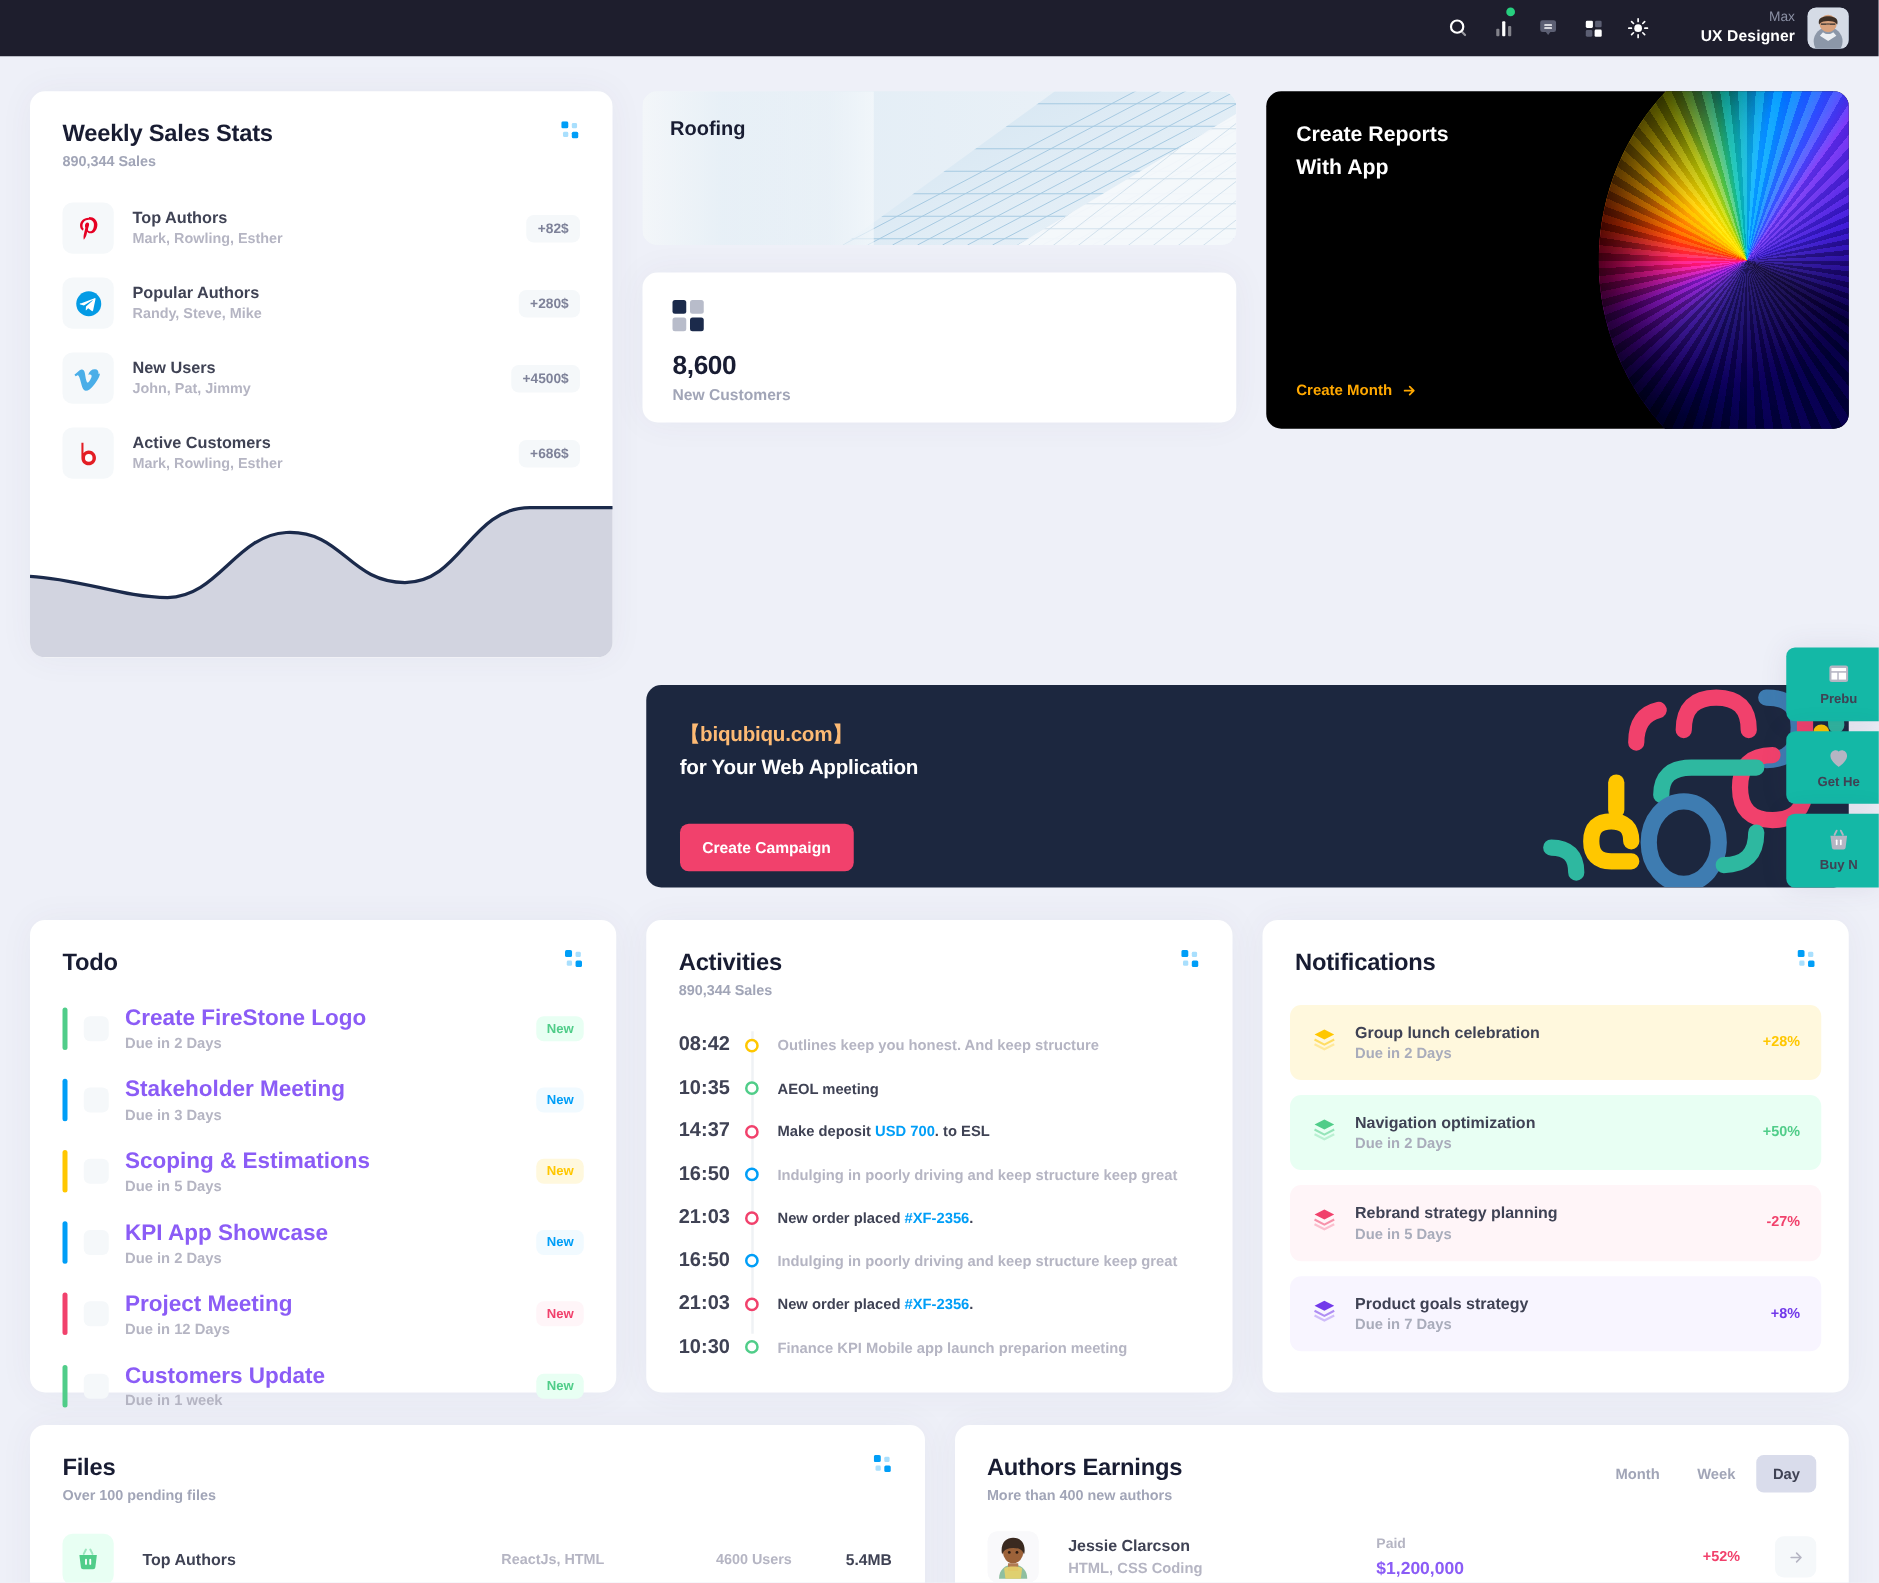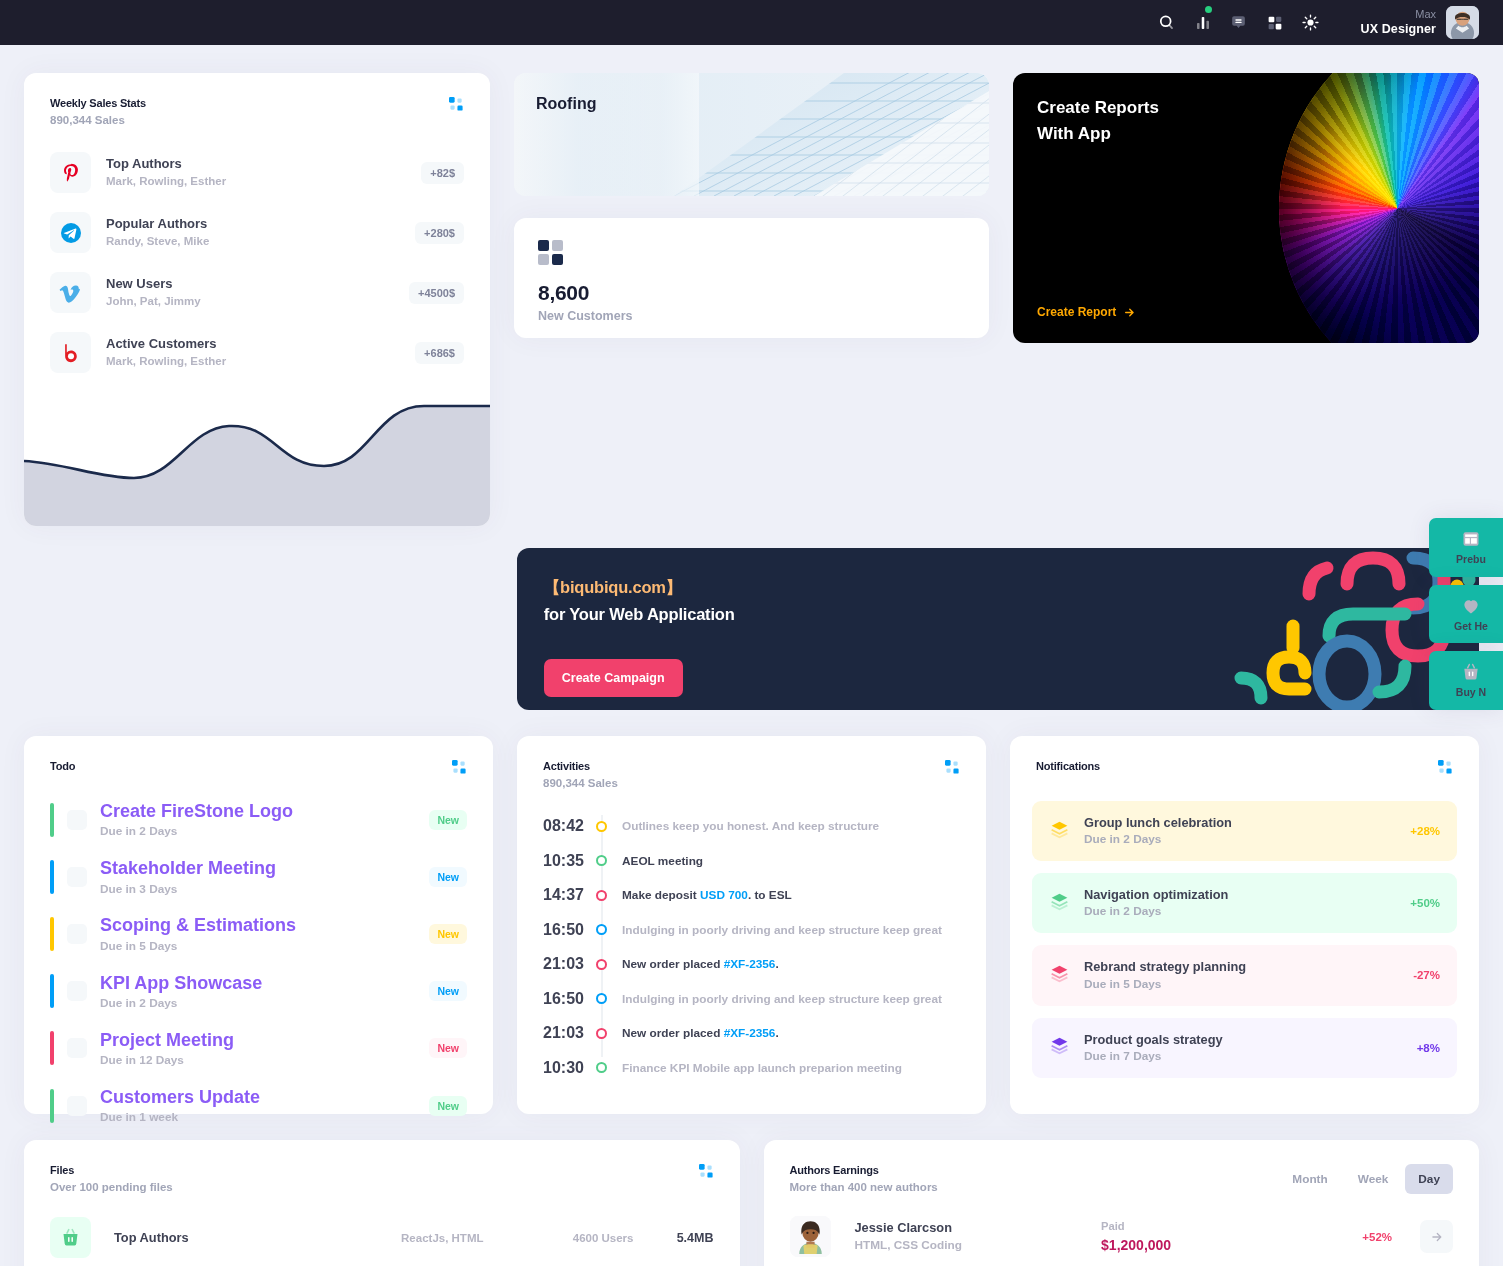--- a/index.html
+++ b/index.html
@@ -54,21 +54,21 @@
   .page { padding: 28px 24px 0 24px; }
   .row { display: flex; gap: 24px; }
   .col { display: flex; flex-direction: column; gap: 22px; }
   .card {
     background: #fff;
     border-radius: 12px;
     box-shadow: 0 0 28px 0 rgba(82,63,105,.05);
     position: relative;
   }
   .card-head { padding: 24px 26px 0 26px; display: flex; justify-content: space-between; align-items: flex-start; }
-  .card-title { font-size: 11px; font-weight: 700; color: #181c32; letter-spacing: -.2px; }
+  .card-title { font-size: 19px; font-weight: 700; color: #181c32; letter-spacing: -.2px; }
   .card-sub { font-size: 11.5px; color: #a1a5b7; margin-top: 5px; font-weight: 600; }
   .menu-dots { cursor: pointer; flex: none; }
 
   
   #weekly { width: 475px; height: 453px; overflow: hidden; }
   .stat-list { padding: 26px 26px 0 26px; }
   .stat-row { display: flex; align-items: center; gap: 15px; margin-bottom: 19px; }
   .stat-ico {
     width: 41px; height: 41px; border-radius: 8px; background: #f5f8fa;
     display: flex; align-items: center; justify-content: center; flex: none;
@@ -191,21 +191,21 @@
   .ea-tab { font-size: 11.8px; font-weight: 600; color: #a1a5b7; padding: 8px 13px; border-radius: 6px; cursor: pointer; }
   .ea-tab.active { background: #d9dceb; color: #3f4254; font-weight: 700; }
   .ea-list { padding: 22px 26px 0 26px; }
   .ea-row { display: flex; align-items: center; margin-bottom: 17px; }
   .ea-av { width: 41px; height: 41px; border-radius: 8px; background: #f9f9fb; overflow: hidden; flex: none; position: relative; }
   .ea-who { margin-left: 24px; width: 250px; line-height: 1.35; }
   .ea-name { font-size: 12.8px; font-weight: 700; color: #3f4254; }
   .ea-role { font-size: 11.8px; font-weight: 600; color: #b5b5c3; margin-top: 2px; }
   .ea-paid { width: 190px; line-height: 1.3; }
   .ea-paidlbl { font-size: 11.2px; font-weight: 600; color: #b5b5c3; }
-  .ea-amt { font-size: 14px; font-weight: 700; color: #be185d; margin-top: 3px; }
+  .ea-amt { font-size: 14px; font-weight: 700; color: #8b5cf6; margin-top: 3px; }
   .ea-pct { width: 105px; text-align: right; font-size: 11.5px; font-weight: 700; }
   .ea-go {
     width: 33px; height: 33px; border-radius: 7px; background: #f5f8fa;
     display: flex; align-items: center; justify-content: center; margin-left: 28px; cursor: pointer; flex: none;
   }
 
   
   .float-panel {
     position: absolute; right: 0; top: 518px; width: 74px;
     display: flex; flex-direction: column; gap: 8px; z-index: 40;
@@ -430,21 +430,21 @@
       </div>
     </div>
 
     <div id="reports">
       <div class="planet"></div>
       <div class="rp-title">
         <div>Create Reports</div>
         <div>With App</div>
       </div>
       <div class="rp-link">
-        <span>Create Report</span>
+        <span>Create Month</span>
         <svg width="13" height="13" viewBox="0 0 24 24">
           <path d="M5 12h13M12.5 6l6 6-6 6" stroke="#ffa800" stroke-width="2.6" fill="none" stroke-linecap="round" stroke-linejoin="round"></path>
         </svg>
       </div>
     </div>
   </div>
 
   <div style="display:flex; gap:24px; margin-top:22px;">
     <div style="width:475px"></div>
     <div id="campaign">

